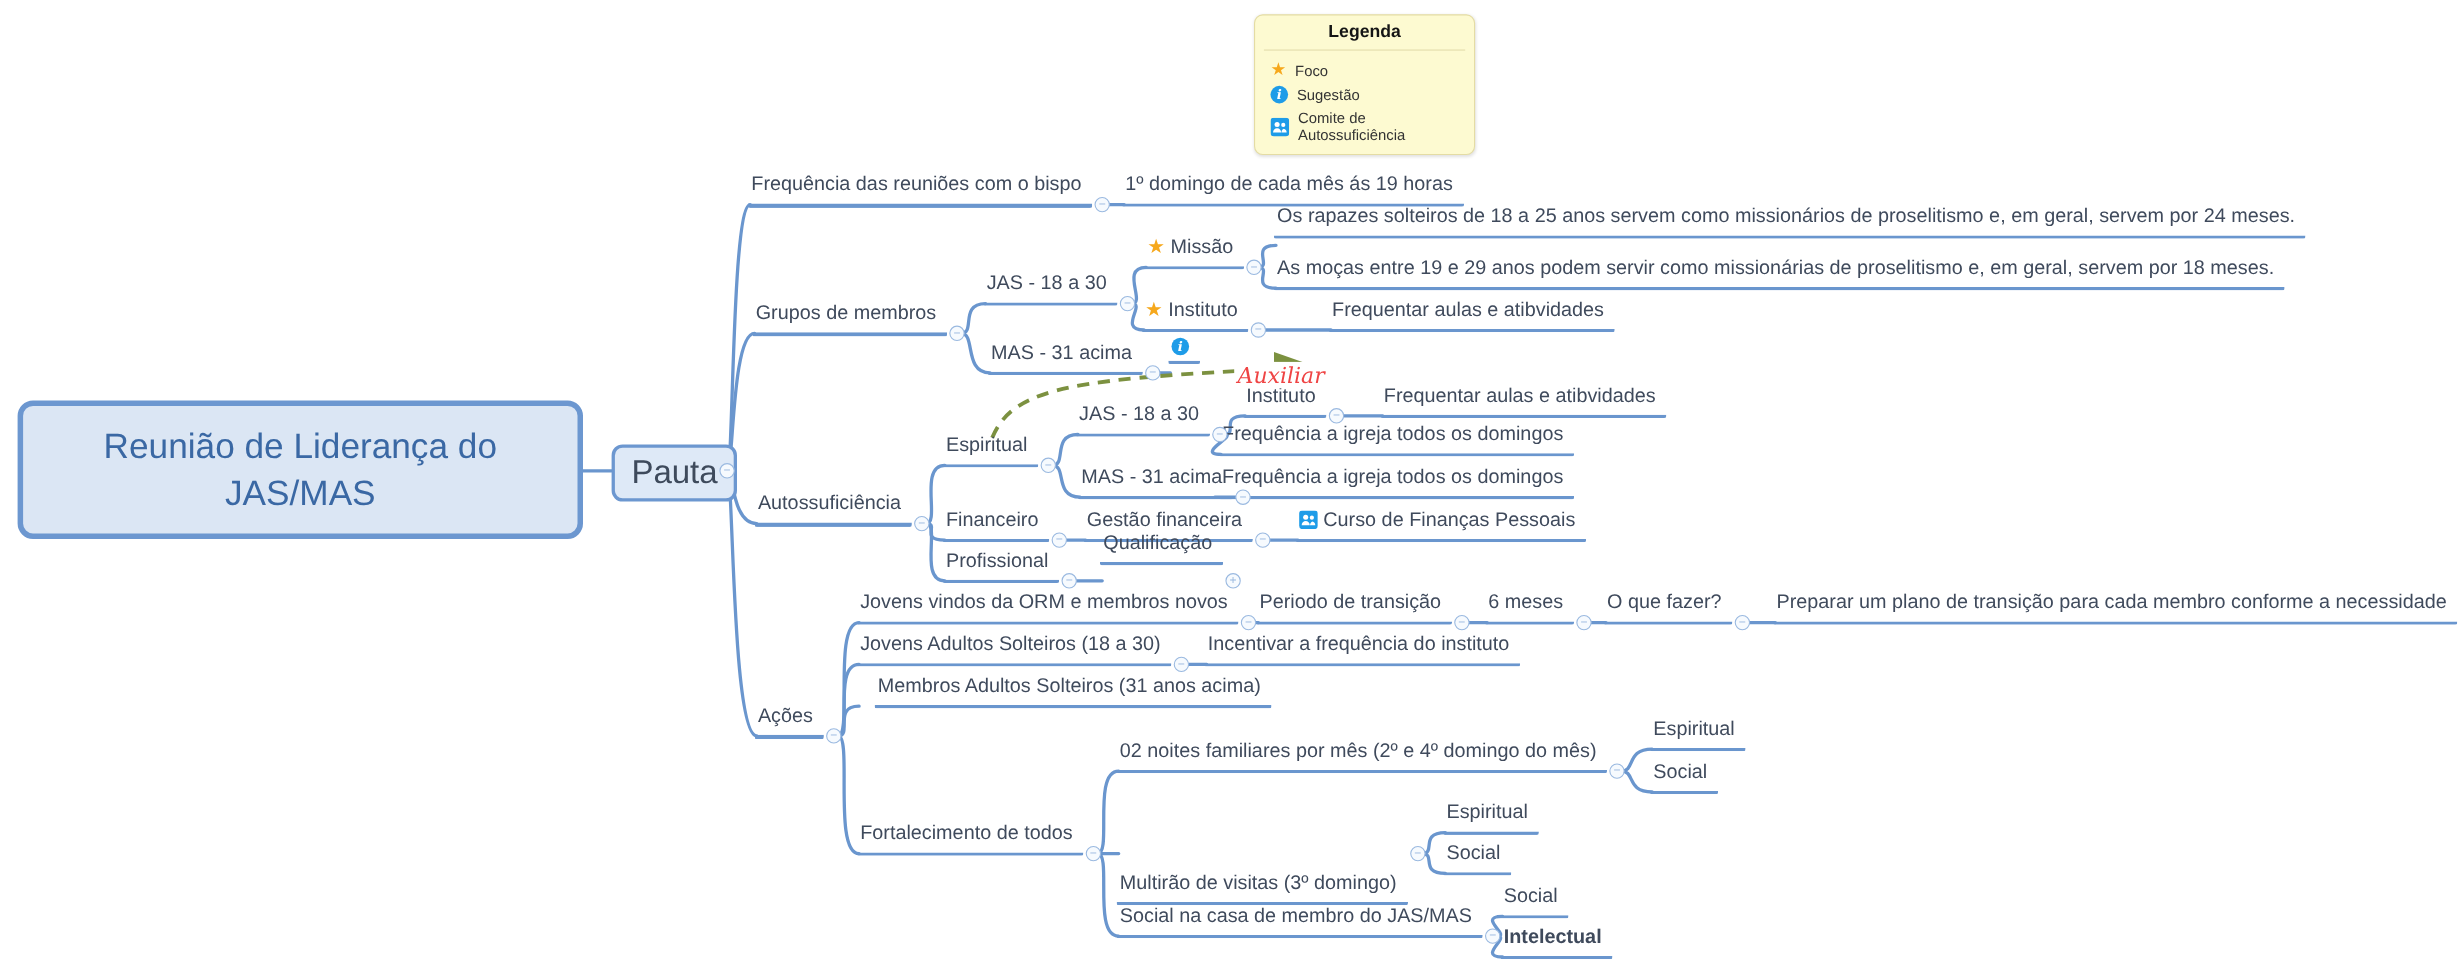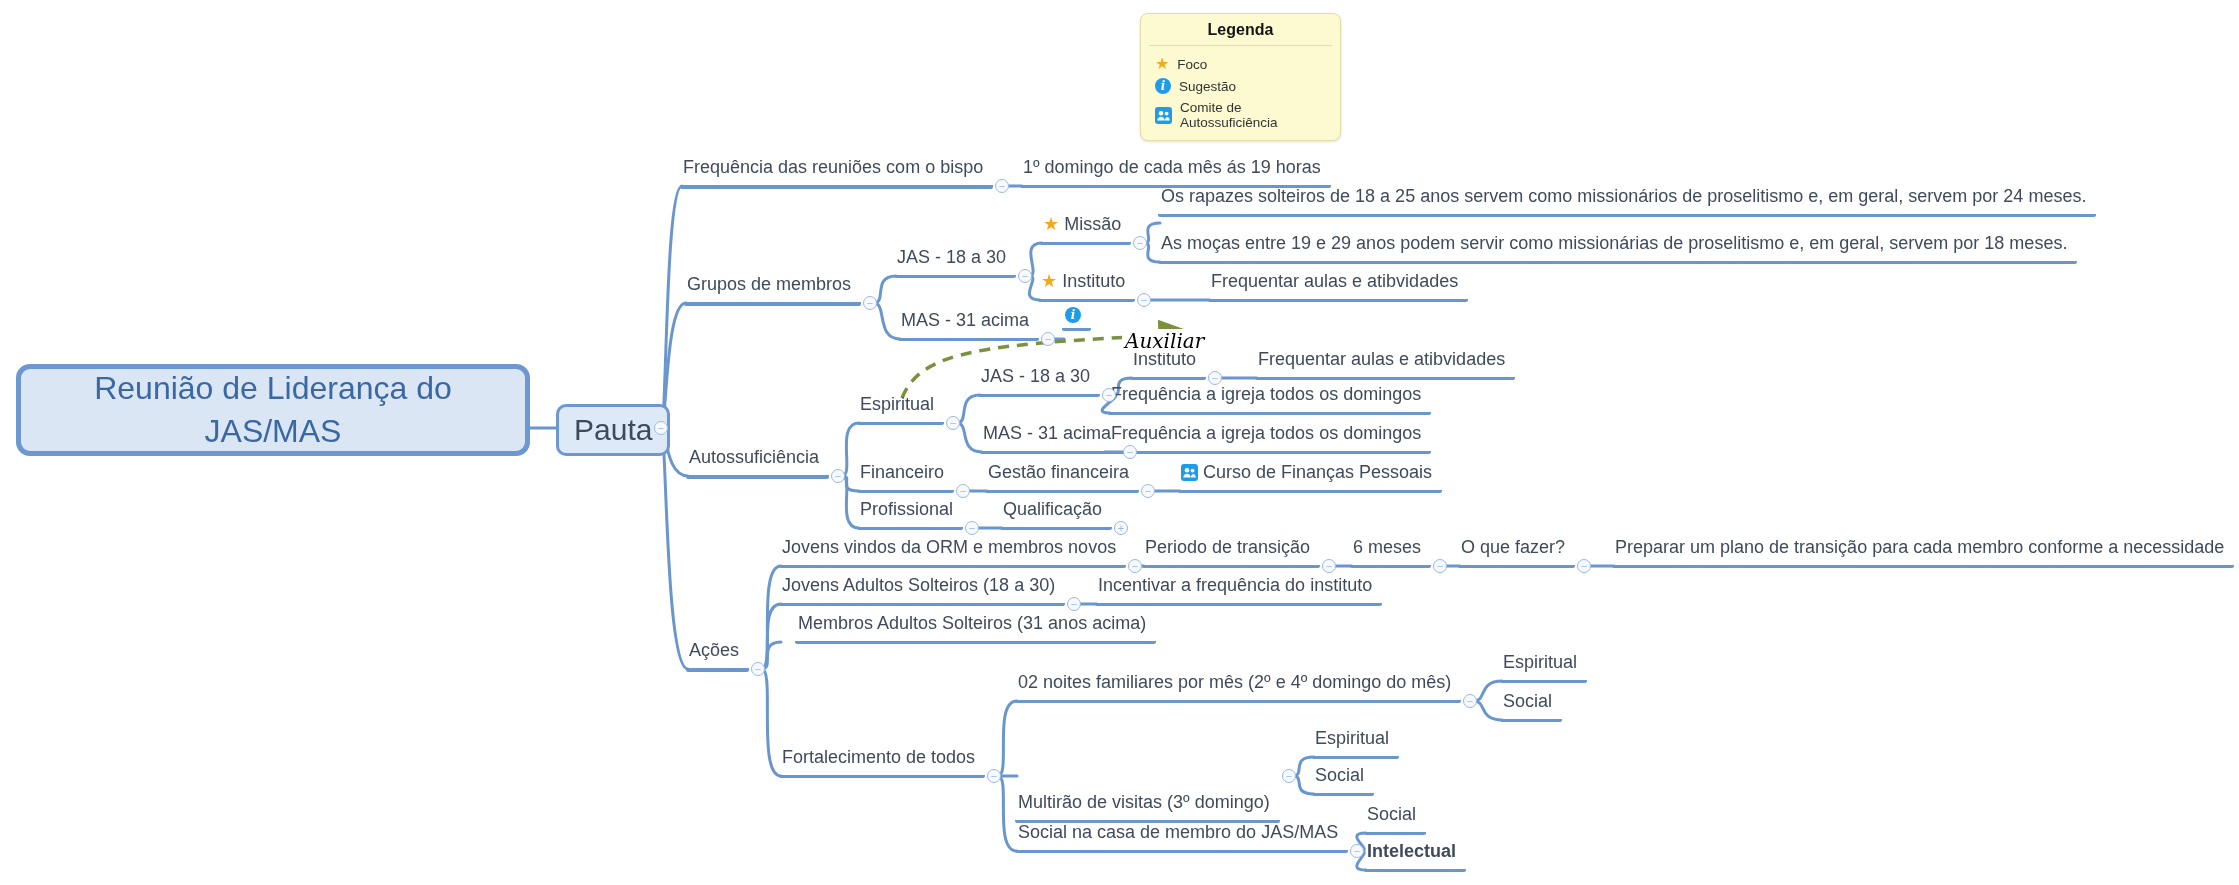--- a/index.html
+++ b/index.html
@@ -9,21 +9,21 @@
   
   .topic{position:absolute;z-index:2;white-space:nowrap;display:flex;align-items:center;gap:5px;
          font-size:18px;line-height:26px;color:#3F4A5C;
          padding:0 10px 5px 3px;border-bottom:3px solid #6A96CE;border-radius:0 0 2px 2px;cursor:default;}
   .topic.lvl1{border-bottom-width:4px;}
   
   .handle{position:absolute;z-index:4;width:14px;height:14px;border-radius:50%;
           background:#F6FAFE;border:1px solid #9AB9E0;color:#9AB9E0;
           font-size:11px;line-height:13px;text-align:center;box-sizing:border-box;cursor:pointer;}
   
-  .rootbox{position:absolute;left:16px;top:364px;width:514px;height:92px;z-index:2;box-sizing:border-box;
+  .rootbox{position:absolute;left:16px;top:364px;width:514px;height:126px;z-index:2;box-sizing:border-box;
            background:#DBE6F4;border:5px solid #6C97D0;border-radius:14px;
            display:flex;align-items:center;justify-content:center;text-align:center;
            font-size:32px;line-height:1.35;color:#3A68A4;padding:0 26px;cursor:default;}
   .pautabox{position:absolute;left:556px;top:404px;z-index:2;box-sizing:border-box;
             background:#DEE9F7;border:3px solid #6C97D0;border-radius:10px;
             font-size:30px;color:#3E4A5C;padding:6px 15px;cursor:default;}
   
   .legend{position:absolute;left:1140px;top:13px;width:201px;z-index:2;box-sizing:border-box;
           background:#FDFAD1;border:1px solid #E4DCA4;border-radius:8px;
           box-shadow:0 1px 3px rgba(0,0,0,.12);padding-bottom:10px;}
@@ -33,21 +33,21 @@
   
   .ic-star{color:#F6A81C;font-size:16px;line-height:16px;}
   .ic-info{display:inline-block;width:16px;height:16px;border-radius:50%;background:#1E9CE8;color:#fff;
            font-family:"DejaVu Serif",serif;font-style:italic;font-weight:bold;font-size:12px;
            line-height:16px;text-align:center;}
   .ic-comm{display:inline-block;width:17px;height:17px;line-height:0;}
   .nic{flex:0 0 auto;}
   .nic.ic-star{font-size:18px;}
   
   .rel-label{position:absolute;left:1122px;top:329px;z-index:3;background:#fff;padding:0 3px;
-             font-family:"DejaVu Serif", serif;font-style:italic;font-size:20px;color:#000000;}
+             font-family:"DejaVu Serif", serif;font-style:italic;font-size:20px;color:#ef4444;}
 </style>
 </head>
 <body>
 
 <div id="stage">
 
   <svg id="mm-edges" width="2239" height="885">
     <defs>
       <marker id="arrh" markerWidth="11" markerHeight="9" refX="9" refY="4.5" orient="auto">
         <path d="M0,0 L11,4.5 L0,9 z" fill="#7C9140"></path>
@@ -203,21 +203,21 @@
             <circle cx="6" cy="6.2" r="2.3" fill="#fff"></circle>
             <circle cx="11.6" cy="6.6" r="1.9" fill="#fff"></circle>
             <path d="M2.3 13.4c0-2.2 1.7-3.7 3.7-3.7s3.7 1.5 3.7 3.7z" fill="#fff"></path>
             <path d="M9.9 13.4c.2-1.8 1-3 2.2-3.3 1.5.2 2.6 1.6 2.6 3.3z" fill="#fff"></path>
           </svg></span>
         <span>Curso de Finanças Pessoais</span>
       </div>
       <div class="topic" style="left: 857px; top: 496px;">
         <span>Profissional</span>
       </div>
-      <div class="topic" style="left: 1000px; top: 496px; text-align: right;">
+      <div class="topic" style="left: 1000px; top: 480px; text-align: right;">
         <span>Qualificação</span>
       </div>
       <div class="topic" style="left: 779px; top: 534px;">
         <span>Jovens vindos da ORM e membros novos</span>
       </div>
       <div class="topic" style="left: 1142px; top: 534px;">
         <span>Periodo de transição</span>
       </div>
       <div class="topic" style="left: 1350px; top: 534px;">
         <span>6 meses</span>

